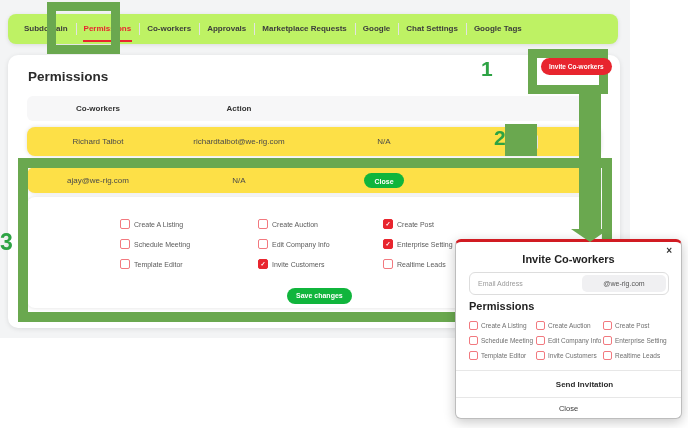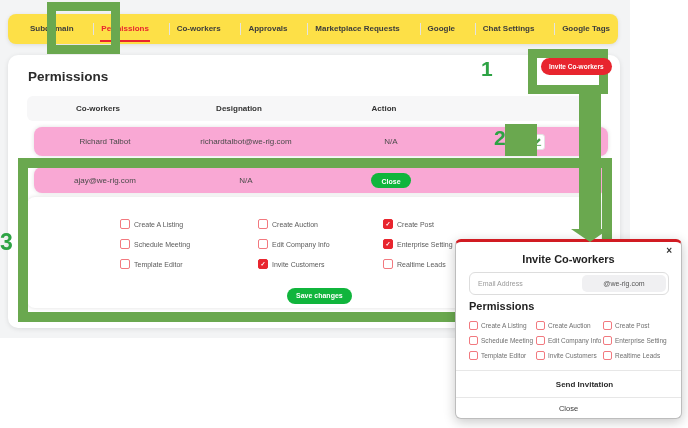--- a/index.html
+++ b/index.html
@@ -7,22 +7,22 @@
     width:688px;height:428px;position:relative;overflow:hidden;
     background:#ffffff;
     font-family:"Liberation Sans", sans-serif;
     -webkit-font-smoothing:antialiased;
   }
   .bg-band{position:absolute;left:0;top:0;width:630px;height:338px;background:#f3f4f5;}
 
   
   .navbar{
     position:absolute;left:8px;top:14px;width:610px;height:30px;
-    background:#fde047;border-radius:8px;box-shadow:0 1px 4px rgba(0,0,0,.10);
-    display:flex;align-items:center;padding-left:14px;box-sizing:border-box;z-index:5;justify-content:space-between;
+    background:#bef264;border-radius:8px;box-shadow:0 1px 4px rgba(0,0,0,.10);
+    display:flex;align-items:center;padding-left:8px;box-sizing:border-box;z-index:5;
   }
   .tab{
     position:relative;font-size:8px;font-weight:700;color:#3c3c3c;
     padding:0 8px;line-height:30px;height:30px;white-space:nowrap;cursor:pointer;
   }
   .tab + .tab::before{
     content:"";position:absolute;left:0;top:9px;height:12px;width:1px;background:#e3e3e3;
   }
   .tab.active{color:#e8252e;}
   .tab.active::after{
@@ -43,21 +43,21 @@
 
   .grid-row{
     display:grid;grid-template-columns:142px 140px 150px 142px;
     align-items:center;text-align:center;box-sizing:border-box;
   }
   .thead{
     position:absolute;left:27px;top:96px;width:574px;height:25px;
     background:#f7f7f8;border-radius:6px;font-size:8px;font-weight:700;color:#333;z-index:6;
   }
   .trow{
-    position:absolute;left:34px;width:574px;background:#f9a8d4;border-radius:8px;
+    position:absolute;left:27px;width:574px;background:#fde047;border-radius:8px;
     box-shadow:0 0 4px rgba(0,0,0,.13);font-size:8px;color:#4a4a4a;z-index:6;
   }
   .trow.r1{top:127px;height:29px;}
   .trow.r2{top:167px;height:26px;}
 
   .edit-btn{
     position:relative;z-index:47;width:16px;height:16px;margin:0 auto;background:#fff;
     border:1px solid #e2e2e2;border-radius:3px;display:flex;align-items:center;justify-content:center;
     cursor:pointer;padding:0;
   }
@@ -169,21 +169,20 @@
   </nav>
 
 <section class="main-card"></section>
 
 <h1 class="page-title">Permissions</h1>
 
 <button class="invite-btn">Invite Co-workers</button>
 
 <div class="thead grid-row">
   <span>Co-workers</span>
-  <span>Designation</span>
   <span>Action</span>
 </div>
 
 <div class="trow r1 grid-row">
   <span>Richard Talbot</span>
   <span>richardtalbot@we-rig.com</span>
   <span>N/A</span>
   <span>
     <button class="edit-btn">
       <span style="display:flex;">

